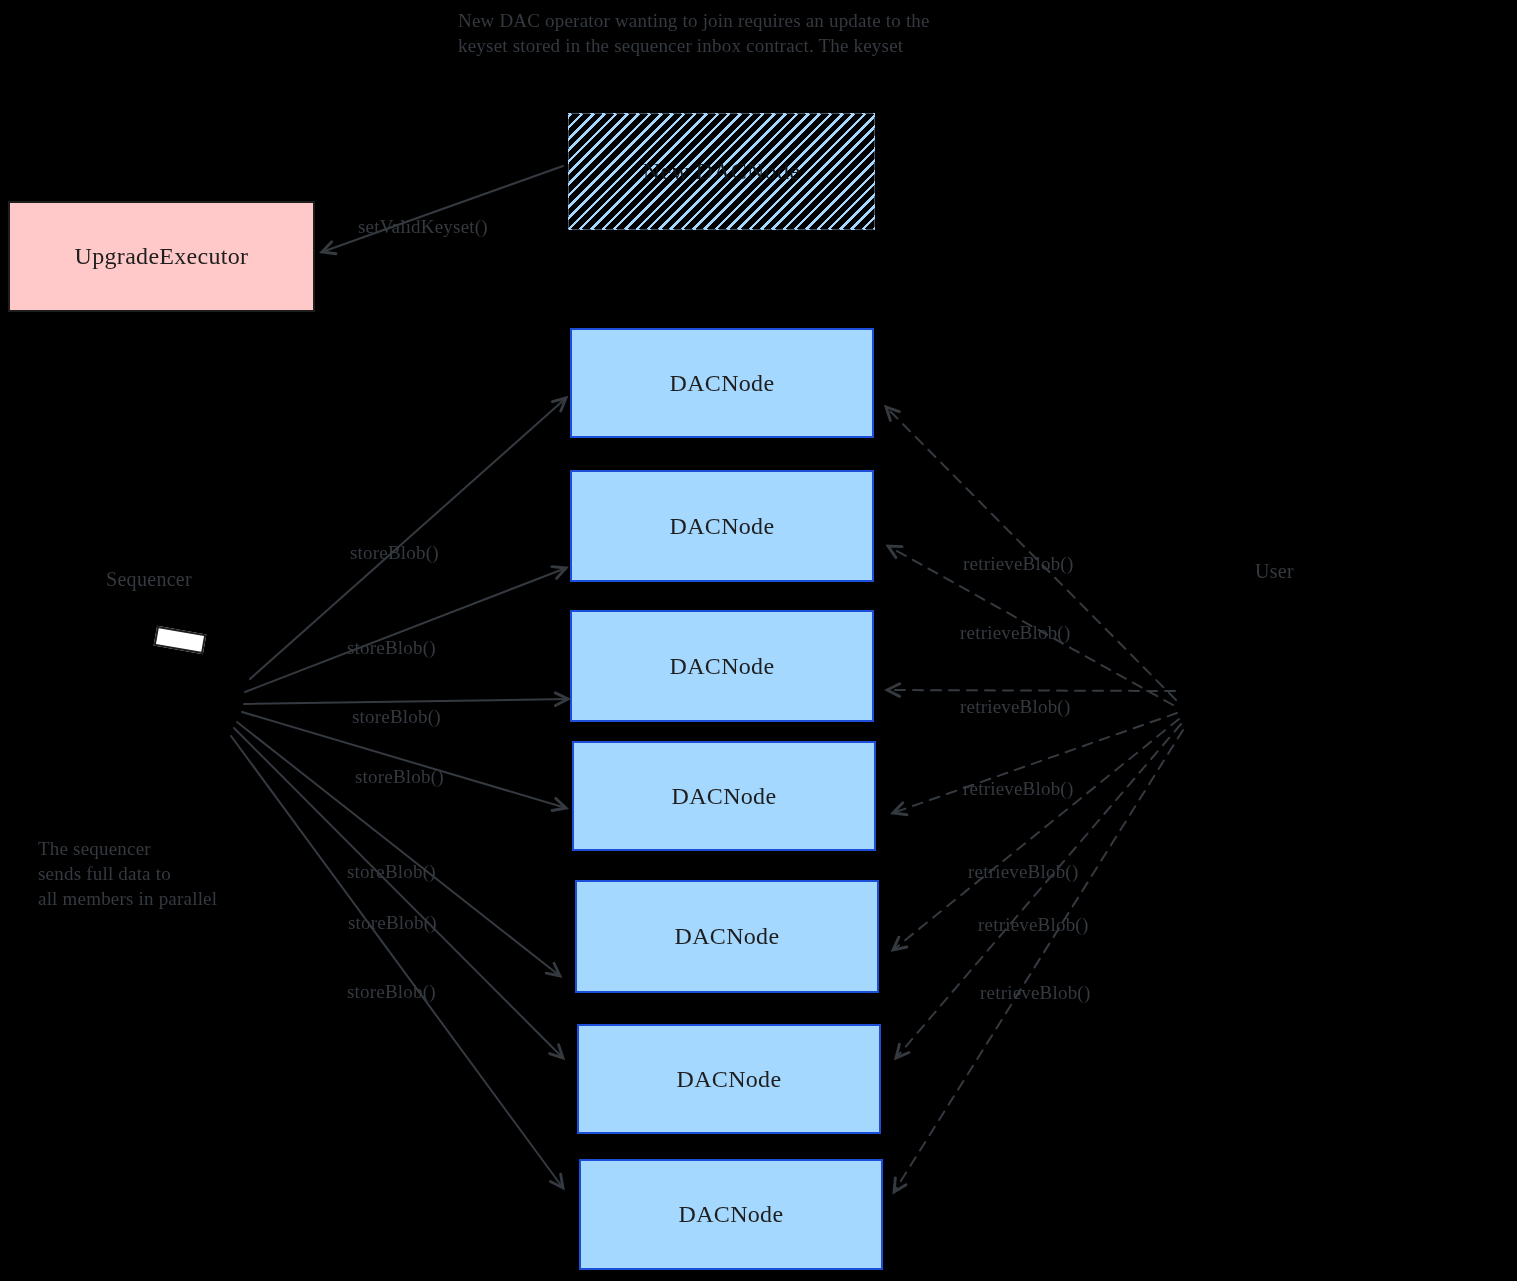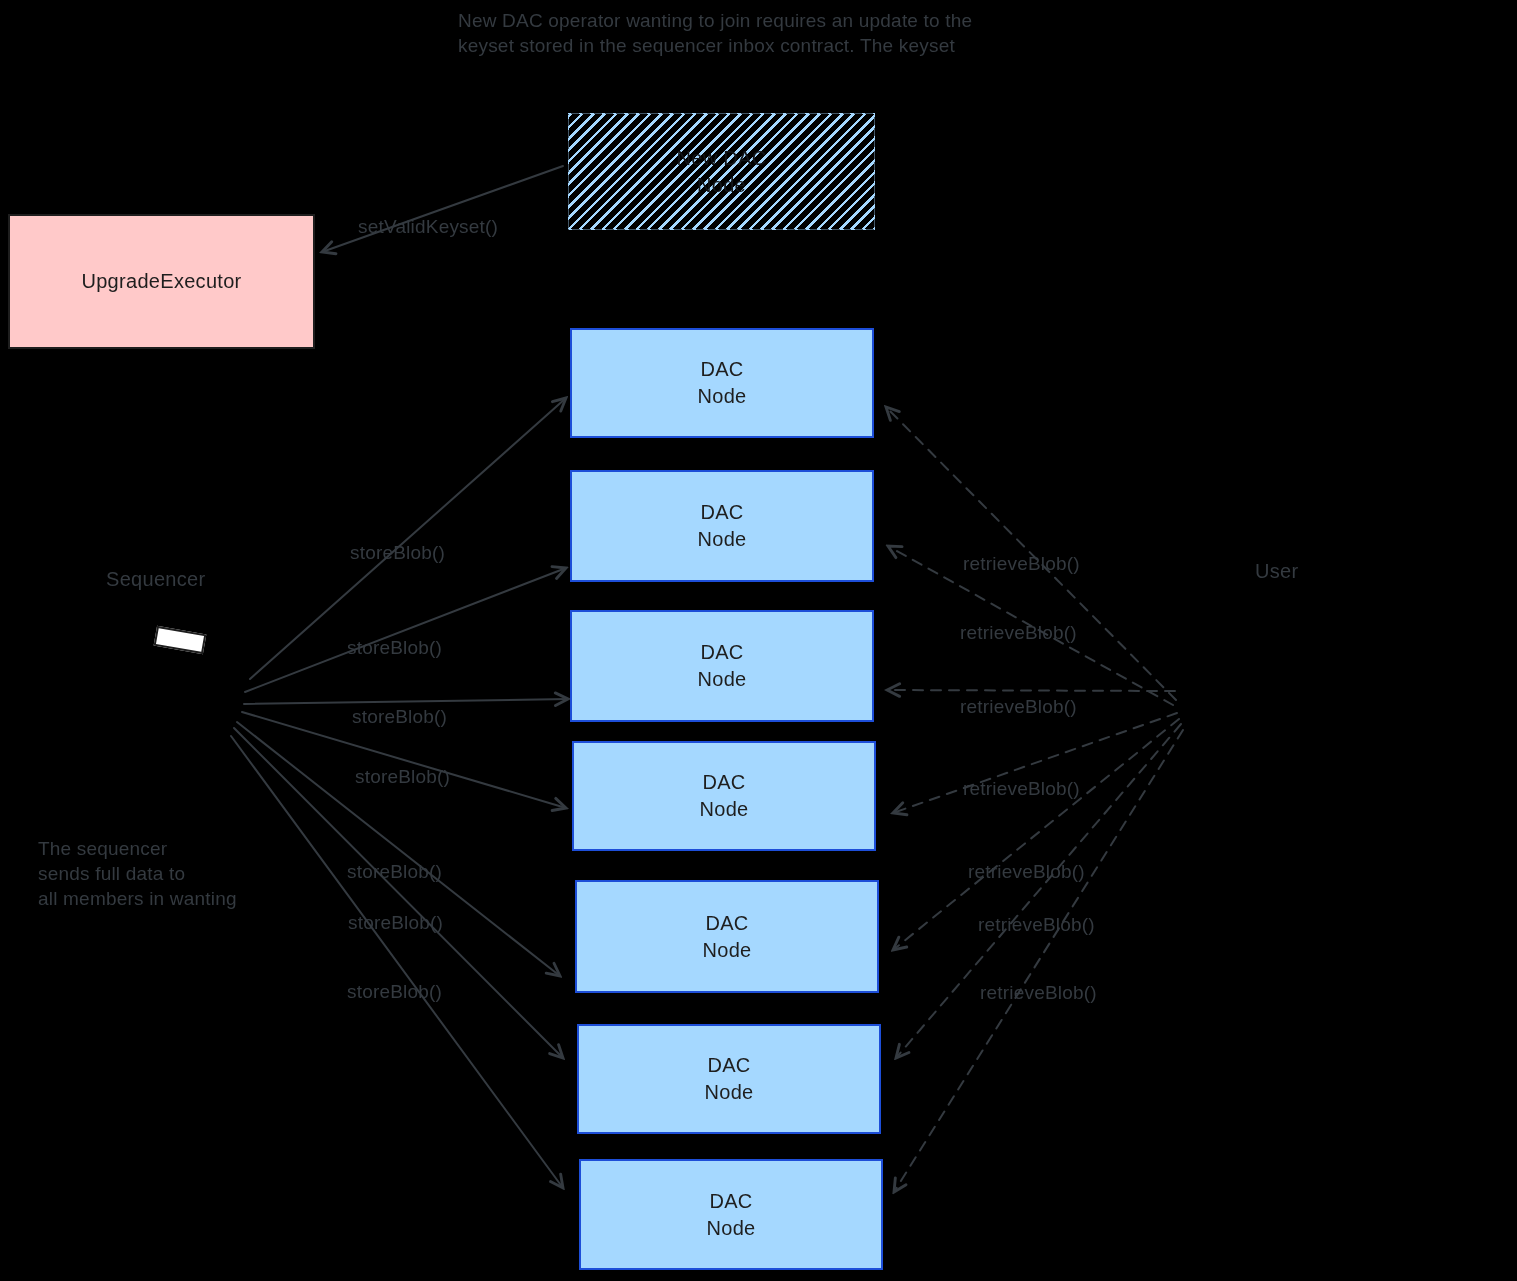--- a/index.html
+++ b/index.html
@@ -1,33 +1,33 @@
 <!DOCTYPE html>
 <html style="--bg: #000000; --ink: #343a40; --box-text: #1e1e1e; --dac-fill: #a5d8ff; --pink-fill: #ffc9c9; --white-fill: #ffffff; --hatch: #a5d8ff;"><head>
 <meta charset="utf-8">
 <style>
   html,body{margin:0;padding:0;background:#000;}
   .canvas{
     position:relative;overflow:hidden;background:var(--bg,#000);
-    font-family:Liberation Sans, sans-serif;color:var(--ink,#343a40);
+    font-family:Liberation Serif, serif;color:var(--ink,#343a40);
   }
   svg.edges{position:absolute;left:0;top:0;}
   line.edge{stroke:var(--ink,#343a40);stroke-width:2;stroke-linecap:round;}
   line.edge.dashed{stroke-dasharray:10 8;}
   .ah-path{stroke:var(--ink,#343a40);stroke-width:1.6;fill:none;}
   .note{position:absolute;font-size:19px;line-height:25px;letter-spacing:.2px;white-space:nowrap;}
   .note span{display:block;}
   .note.lg{font-size:20px;line-height:26px;}
   .plain-label{position:absolute;font-size:20px;letter-spacing:.3px;white-space:nowrap;}
   .edge-label{position:absolute;font-size:19px;letter-spacing:.2px;white-space:nowrap;color:var(--ink,#343a40);margin-top:18px;}
   .edge-label.bg{background:var(--bg,#000);padding:0 5px;}
   .node{
-    position:absolute;box-sizing:border-box;display:flex;flex-direction:column;
+    position:absolute;box-sizing:border-box;display:flex;flex-direction:row;
     align-items:center;justify-content:center;text-align:center;
-    font-size:20px;line-height:27px;letter-spacing:.3px;color:var(--box-text,#1e1e1e);
+    font-size:24px;line-height:27px;letter-spacing:.3px;color:var(--box-text,#1e1e1e);
   }
   .node span{display:block;}
   .node.dac{background:var(--dac-fill,#a5d8ff);border:2px solid #1d4ed8;}
   .node.pink{background:var(--pink-fill,#ffc9c9);border:2px solid #1e1e1e;}
   .node.hatched{
     background-color:transparent;
     background-image:repeating-linear-gradient(135deg,
       var(--hatch,#a5d8ff) 0px, var(--hatch,#a5d8ff) 2.5px,
       transparent 2.5px, transparent 8px);
     border:1px solid rgba(165,216,255,.4);
@@ -66,34 +66,34 @@
   <div class="note" style="left: 458px; top: 8px;">
     <span>New DAC operator wanting to join requires an update to the</span>
     <span>keyset stored in the sequencer inbox contract. The keyset</span>
   </div>
 
   <div class="node hatched" style="left: 568px; top: 113px; width: 307px; height: 117px;">
     <span>New DAC</span>
     <span>Node</span>
   </div>
 
-  <div class="node pink" style="left: 8px; top: 214px; width: 307px; height: 135px;">
+  <div class="node pink" style="left: 8px; top: 201px; width: 307px; height: 111px;">
     <span>UpgradeExecutor</span>
   </div>
 
   <div class="edge-label" id="svk-label" style="left: 358px; top: 198px;">setValidKeyset()</div>
 
   <div class="plain-label" style="left: 106px; top: 568px;">Sequencer</div>
 
   <div class="shape-white" style="left: 155px; top: 630px; width: 50px; height: 20px; transform: rotate(10deg);"></div>
 
   <div class="note" style="left: 38px; top: 836px;">
     <span>The sequencer</span>
     <span>sends full data to</span>
-    <span>all members in wanting</span>
+    <span>all members in parallel</span>
   </div>
 
 
   <div class="plain-label" style="left: 1255px; top: 560px;">User</div>
 
 <div class="edge-label" style="left: 350px; top: 524px;">storeBlob()</div>
     <div class="edge-label" style="left: 347px; top: 619px;">storeBlob()</div>
     <div class="edge-label" style="left: 352px; top: 688px;">storeBlob()</div>
     <div class="edge-label" style="left: 355px; top: 748px;">storeBlob()</div>
     <div class="edge-label" style="left: 347px; top: 843px;">storeBlob()</div>

